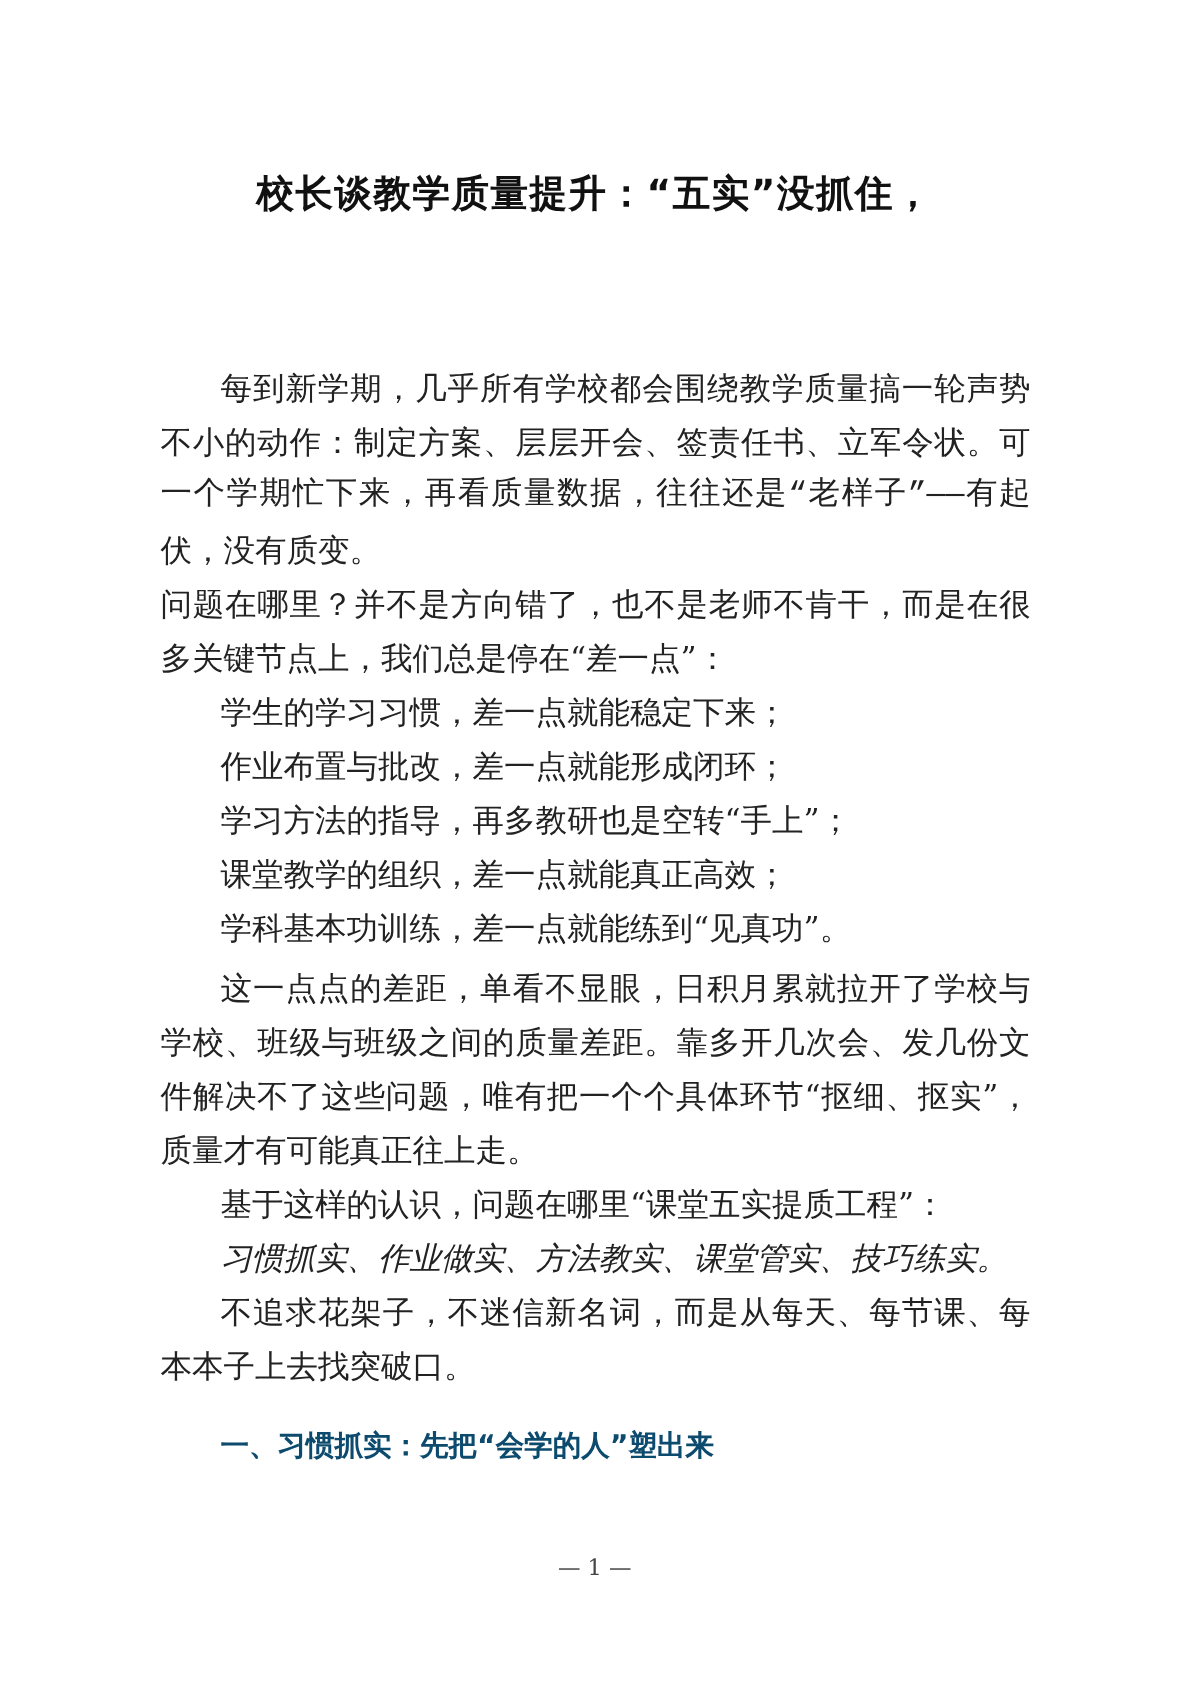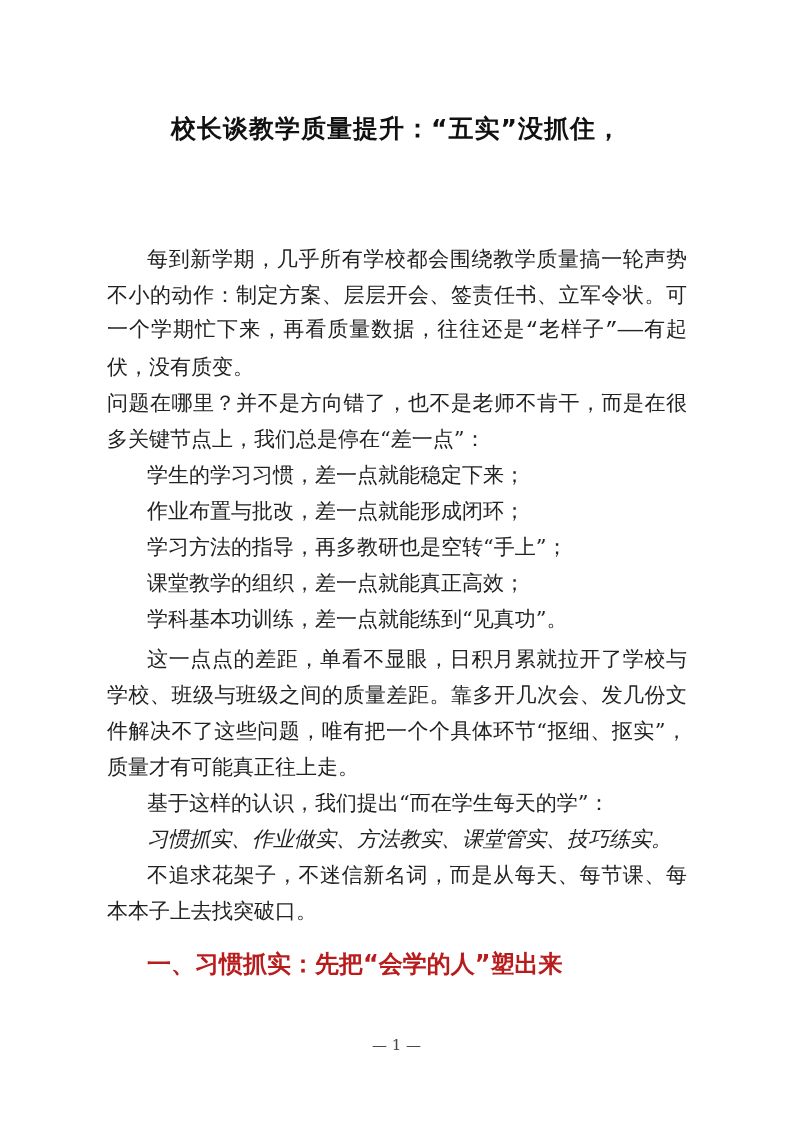--- a/index.html
+++ b/index.html
@@ -12,22 +12,22 @@
   }
   .line {
     position: absolute; left: 107px; width: 580px;
     font-family: "DejaVu Serif", serif; font-size: 21px; color: #222;
     white-space: nowrap; line-height: 28px; height: 28px;
     text-align: justify; text-align-last: justify;
   }
   .line.indent { left: 147px; width: 540px; }
   .line.last { text-align-last: left; }
   .line.heading {
-    font-family: "DejaVu Sans", sans-serif; font-weight: bold; color: #b91c1c;
-    font-size: 24px; text-align-last: left;
+    font-family: "DejaVu Sans", sans-serif; font-weight: bold; color: #0c4a6e;
+    font-size: 19px; text-align-last: left;
   }
   .page-num {
     position: absolute; left: 0; width: 793px; top: 1036px; text-align: center;
     font-family: "DejaVu Serif", serif; font-size: 15px; color: #444;
   }
 </style>
 </head>
 <body>
 
 <div class="page">
@@ -42,21 +42,21 @@
       <div class="line last" style="top: 425px;">多关键节点上，我们总是停在“差一点”：</div>
       <div class="line indent last" style="top: 461px;">学生的学习习惯，差一点就能稳定下来；</div>
       <div class="line indent last" style="top: 497px;">作业布置与批改，差一点就能形成闭环；</div>
       <div class="line indent last" style="top: 533px;">学习方法的指导，再多教研也是空转“手上”；</div>
       <div class="line indent last" style="top: 569px;">课堂教学的组织，差一点就能真正高效；</div>
       <div class="line indent last" style="top: 605px;">学科基本功训练，差一点就能练到“见真功”。</div>
       <div class="line indent" style="top: 645px;">这一点点的差距，单看不显眼，日积月累就拉开了学校与</div>
       <div class="line" style="top: 681px;">学校、班级与班级之间的质量差距。靠多开几次会、发几份文</div>
       <div class="line" style="top: 717px;">件解决不了这些问题，唯有把一个个具体环节“抠细、抠实”，</div>
       <div class="line last" style="top: 753px;">质量才有可能真正往上走。</div>
-      <div class="line indent last" style="top: 789px;">基于这样的认识，我们提出“而在学生每天的学”：</div>
+      <div class="line indent last" style="top: 789px;">基于这样的认识，问题在哪里“课堂五实提质工程”：</div>
       <div class="line indent last" style="top: 825px; font-style: italic;">习惯抓实、作业做实、方法教实、课堂管实、技巧练实。</div>
       <div class="line indent" style="top: 861px;">不追求花架子，不迷信新名词，而是从每天、每节课、每</div>
       <div class="line last" style="top: 897px;">本本子上去找突破口。</div>
     </div>
 
   <div class="line indent heading" style="top:950px">一、习惯抓实：先把“会学的人”塑出来</div>
 
   <div class="page-num">— 1 —</div>
 </div>
 

